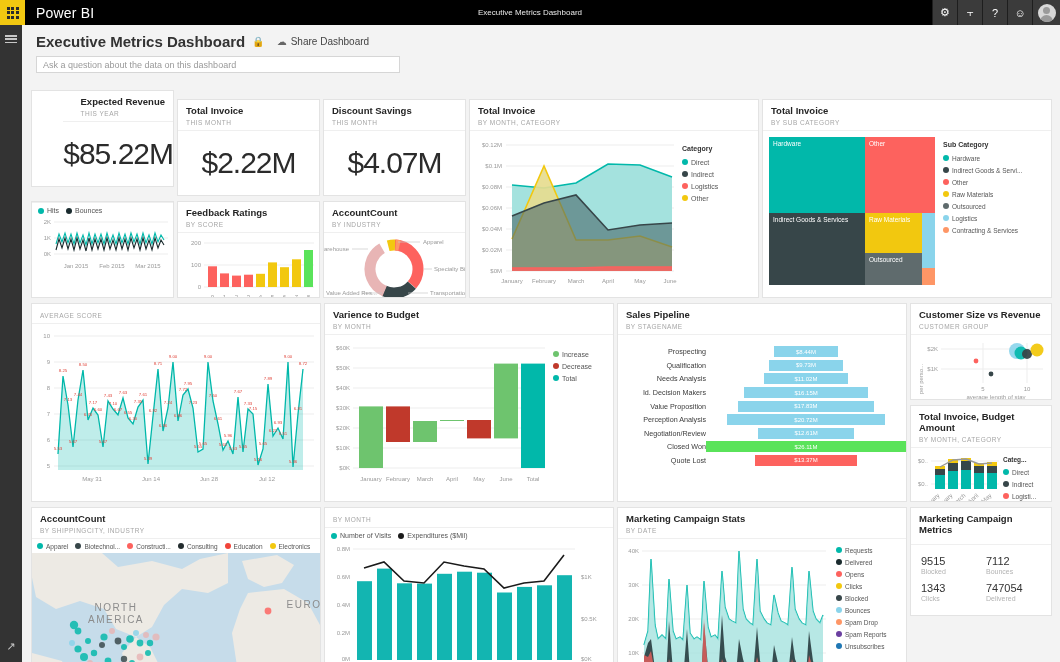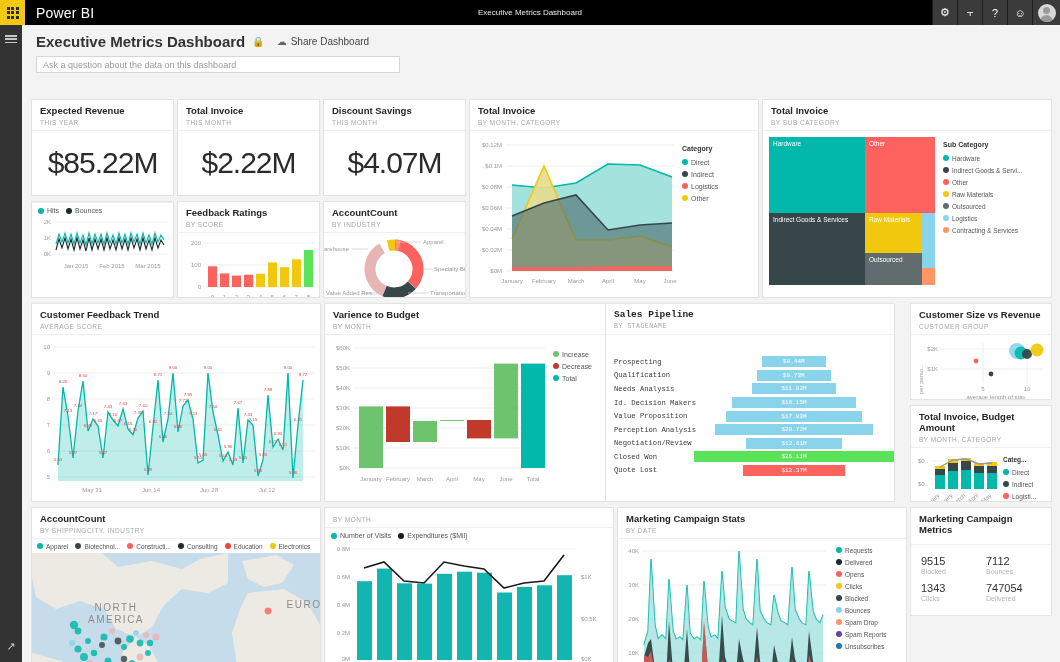--- a/index.html
+++ b/index.html
@@ -118,21 +118,21 @@
       <div class="share">
         <span class="ic">☁</span>
         <span>Share Dashboard</span>
       </div>
     </div>
     <div class="qna">Ask a question about the data on this dashboard</div>
   </div>
 
   <div class="grid">
 
-    <div class="tile" style="left:10px; top:27px; width:141px; height:95px;">
+    <div class="tile" style="left:10px; top:18px; width:141px; height:95px;align-items:flex-end;">
       <div class="t-head">
         <div class="t-title">Expected Revenue</div>
         <div class="t-sub">THIS YEAR</div>
       </div>
       <div class="t-body">
         <div class="kpi">$85.22M</div>
       </div>
     </div>
 
     <div class="tile" style="left:156px; top:27px; width:141px; height:95px;">
@@ -364,21 +364,20 @@
           <line x1="38" y1="60" x2="58" y2="60" stroke="#c9c9c9" stroke-width="0.7"></line>
           <text class="axlbl" x="2" y="62">Value Added Res...</text>
           <line x1="28" y1="16" x2="44" y2="16" stroke="#c9c9c9" stroke-width="0.7"></line>
           <text class="axlbl" x="25" y="18" text-anchor="end">Warehouse</text>
         </svg>
       </div>
     </div>
 
     <div class="tile" style="left:10px; top:231px; width:288px; height:197px;">
       <div class="t-head">
-        <div class="t-title">Customer Feedback Trend</div>
         <div class="t-sub">AVERAGE SCORE</div>
       </div>
       <div class="t-body">
         <svg width="288" height="163" viewBox="0 0 288 163">
           <line class="gridline" x1="22" y1="12" x2="282" y2="12"></line>
           <line class="gridline" x1="22" y1="38" x2="282" y2="38"></line>
           <line class="gridline" x1="22" y1="64" x2="282" y2="64"></line>
           <line class="gridline" x1="22" y1="90" x2="282" y2="90"></line>
           <line class="gridline" x1="22" y1="116" x2="282" y2="116"></line>
           <line class="gridline" x1="22" y1="142" x2="282" y2="142"></line>
@@ -496,26 +495,26 @@
               <span>Decrease</span>
             </div>
           <div class="lg sz7">
               <span class="dot" style="background:#01B8AA"></span>
               <span>Total</span>
             </div>
         </div>
       </div>
     </div>
 
-    <div class="tile" style="left:584px; top:231px; width:288px; height:197px;font-family:Liberation Mono, monospace;">
+    <div class="tile" style="left:596px; top:231px; width:288px; height:197px;">
       <div class="t-head">
         <div class="t-title">Sales Pipeline</div>
         <div class="t-sub">BY STAGENAME</div>
       </div>
-      <div class="t-body" style="padding-top:20px;">
+      <div class="t-body" style="padding-top:10px;text-align:right;">
         <div class="funnel-row">
             <div class="funnel-name">Prospecting</div>
             <div class="funnel-track">
               <div class="funnel-bar" style="left:33.8%;width:32.3%;background:#8AD4EB;">
                 <span>$8.44M</span>
               </div>
             </div>
           </div>
         <div class="funnel-row">
             <div class="funnel-name">Qualification</div>

